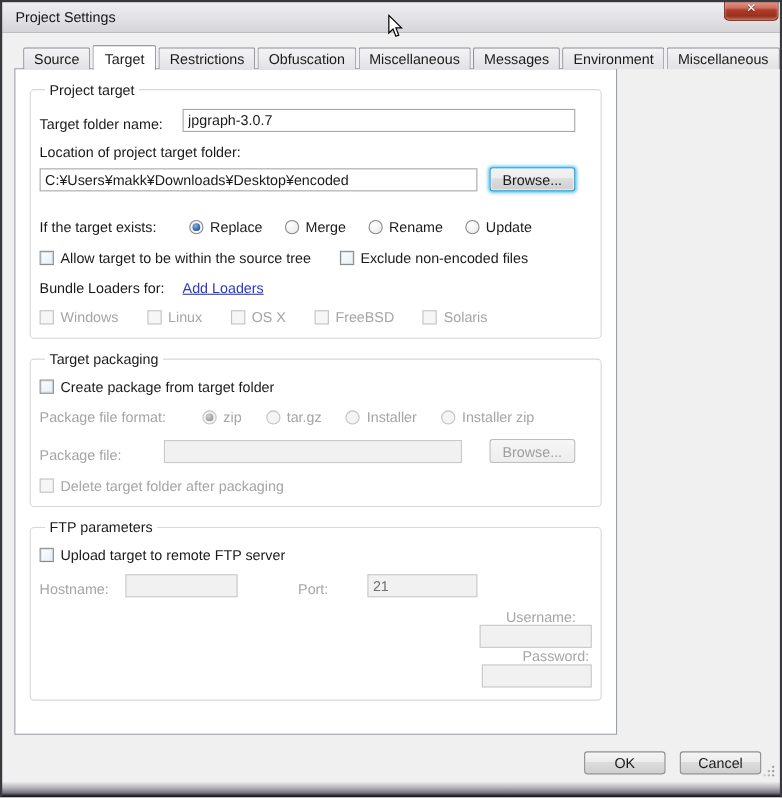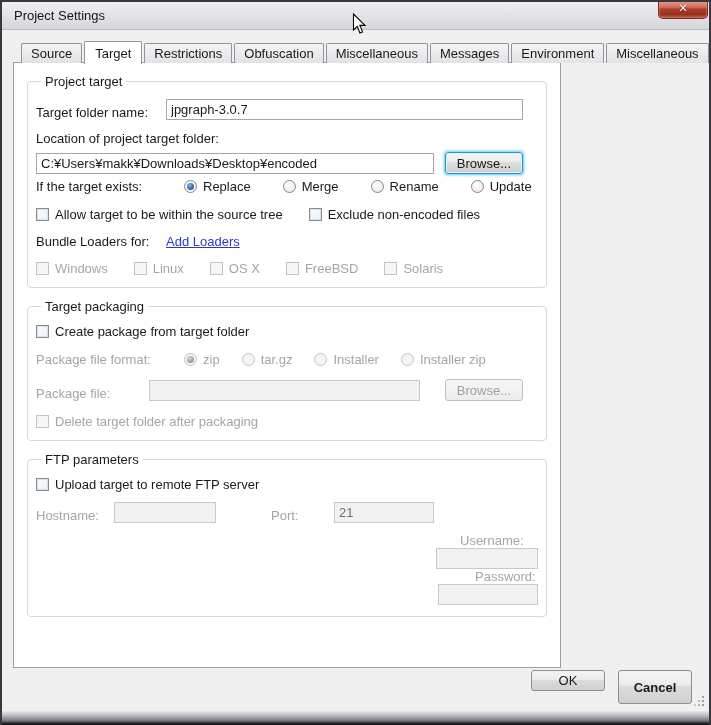--- a/index.html
+++ b/index.html
@@ -148,21 +148,21 @@
 
       <div class="row" style="margin-top:11px;">
         <span>Location of project target folder:</span>
       </div>
 
       <div class="row" style="margin-top:6px; margin-right:15px; gap:11px;">
         <input class="txt" style="flex: 1 1 0%;" value="C:¥Users¥makk¥Downloads¥Desktop¥encoded">
         <button class="btn focusglow">Browse...</button>
       </div>
 
-      <div class="row" style="margin-top:5px; gap:32px;">
+      <div class="row" style="margin-top:25px; gap:20px;">
         <span class="lblw w136" style="margin-right:-20px;">If the target exists:</span>
         <span class="opt">
           <span class="radio sel"></span>
           <span>Replace</span>
         </span>
         <span class="opt">
           <span class="radio"></span>
           <span>Merge</span>
         </span>
         <span class="opt">
@@ -283,21 +283,21 @@
         <span class="lblw w63" style="margin-left:55px;">Password:</span>
         <input class="txt dis" style="width: 100px;" disabled="" value="">
       </div>
 
     </fieldset>
 
   </div>
 
   <div class="footer-buttons">
     <button class="btn" style="width:74px; height:21px;">OK</button>
-    <button class="btn" style="width:72px; height:34px;font-weight:bold;">Cancel</button>
+    <button class="btn" style="width:72px; height:21px;">Cancel</button>
   </div>
 
   <div class="grip">
     <svg width="10" height="10" viewBox="0 0 10 10">
       <rect x="8" y="0" width="2" height="2" fill="#9b9b9b"></rect>
       <rect x="8" y="4" width="2" height="2" fill="#9b9b9b"></rect>
       <rect x="4" y="4" width="2" height="2" fill="#b5b5b5"></rect>
       <rect x="8" y="8" width="2" height="2" fill="#9b9b9b"></rect>
       <rect x="4" y="8" width="2" height="2" fill="#b5b5b5"></rect>
       <rect x="0" y="8" width="2" height="2" fill="#c9c9c9"></rect>

